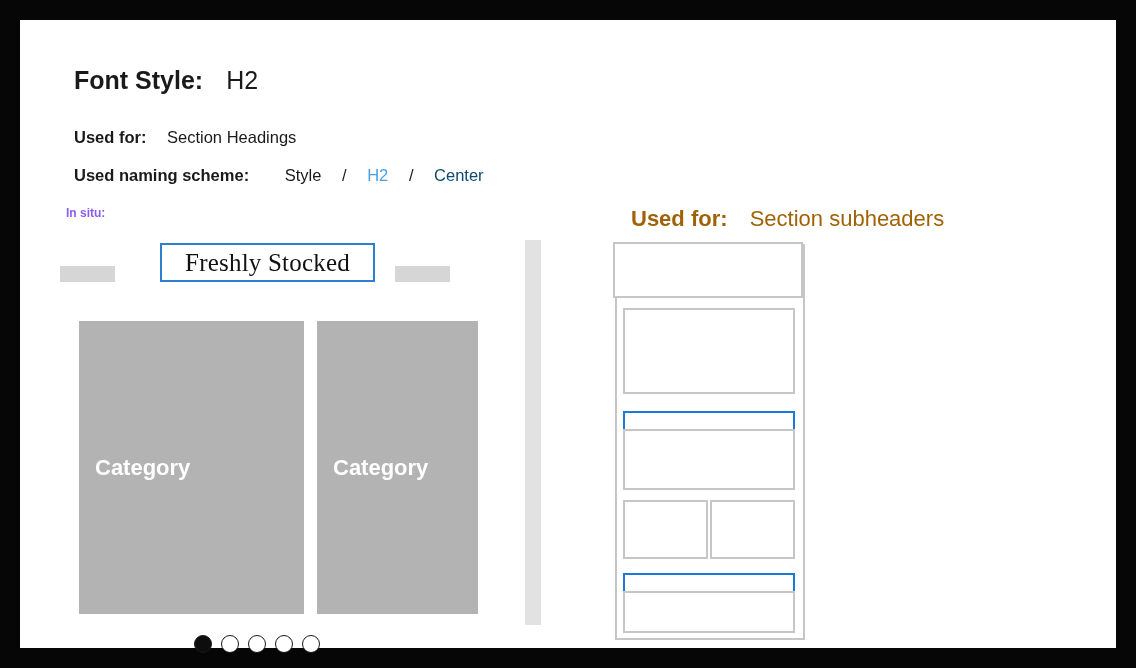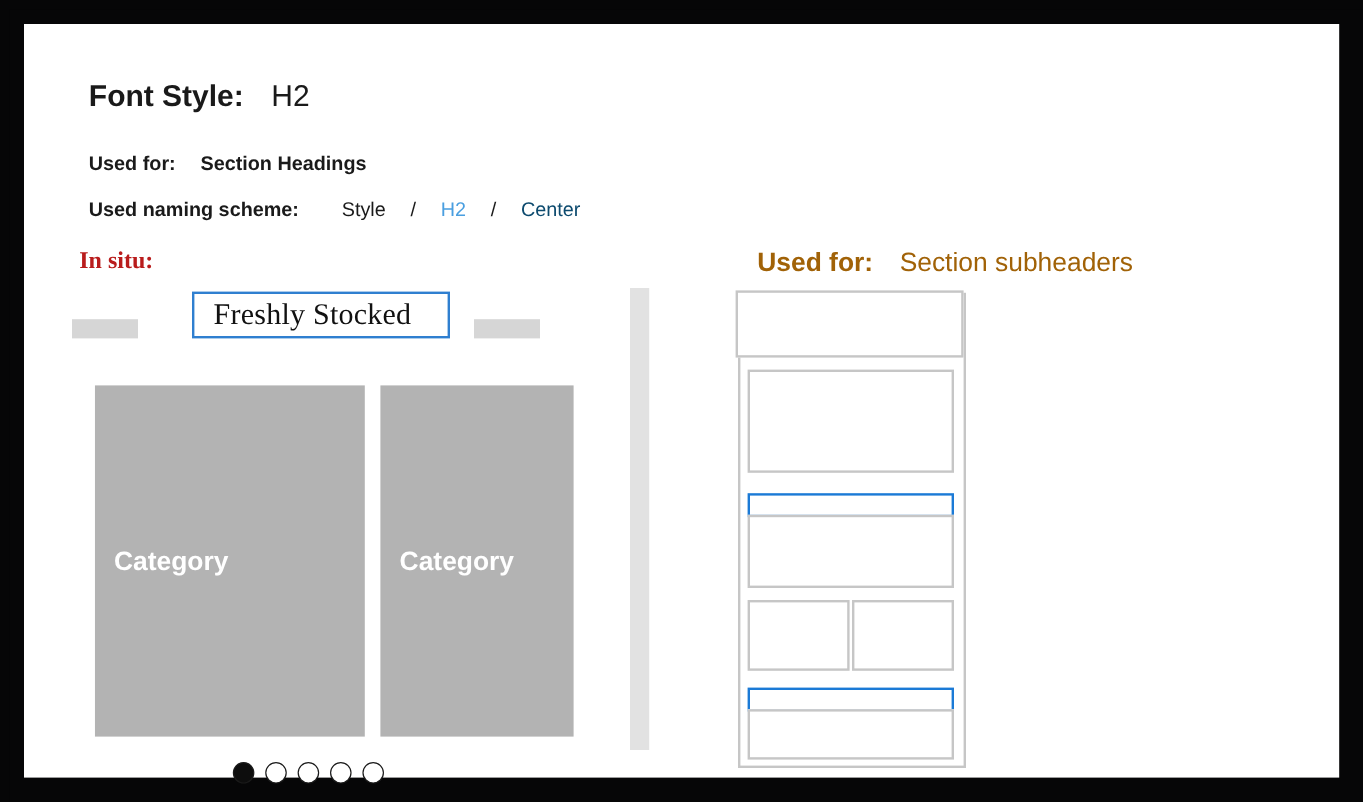--- a/index.html
+++ b/index.html
@@ -36,36 +36,35 @@
   .meta-row {
     position: absolute;
     left: 38px;
     font-size: 16.5px;
     color: #1a1a1a;
     white-space: nowrap;
   }
   .meta-row.r1 { top: 100px; }
   .meta-row.r2 { top: 138px; }
   .meta-row .lbl { font-weight: bold; }
-  .meta-row .val { font-weight: bold; }
+  .meta-row .val { font-weight: normal; }
 
   .scheme { margin-left: 7px; }
   .scheme .seg { font-weight: normal; }
   .scheme .sep { color: #1a1a1a; font-weight: normal; }
   .scheme .seg-blue   { color: #4a9fe0; }
   .scheme .seg-salmon { color: #0c4a6e; }
 
   .insitu {
     position: absolute;
     left: 38px;
     top: 178px;
-    font-size: 20px;
+    font-size: 12px;
     font-weight: bold;
-    color: #b91c1c;
-    font-family: Liberation Serif, serif;
+    color: #8b5cf6;
   }
 
   .right-usedfor {
     position: absolute;
     left: 595px;
     top: 178px;
     font-size: 22px;
     color: #a16207;
     white-space: nowrap;
   }
@@ -110,21 +109,21 @@
   .sel-box {
     position: absolute;
     left: 102px;
     top: 0px;
     width: 215px;
     height: 39px;
     border: 2px solid #2f7fd0;
     background: #ffffff;
     display: flex;
     align-items: center;
-    justify-content: flex-start;
+    justify-content: center;
   }
   .sel-box .heading {
     font-family: "Liberation Serif", "DejaVu Serif", serif;
     font-size: 25px;
     color: #111111;
     letter-spacing: 0.2px;
     white-space: nowrap;
   }
 
   .cards {

